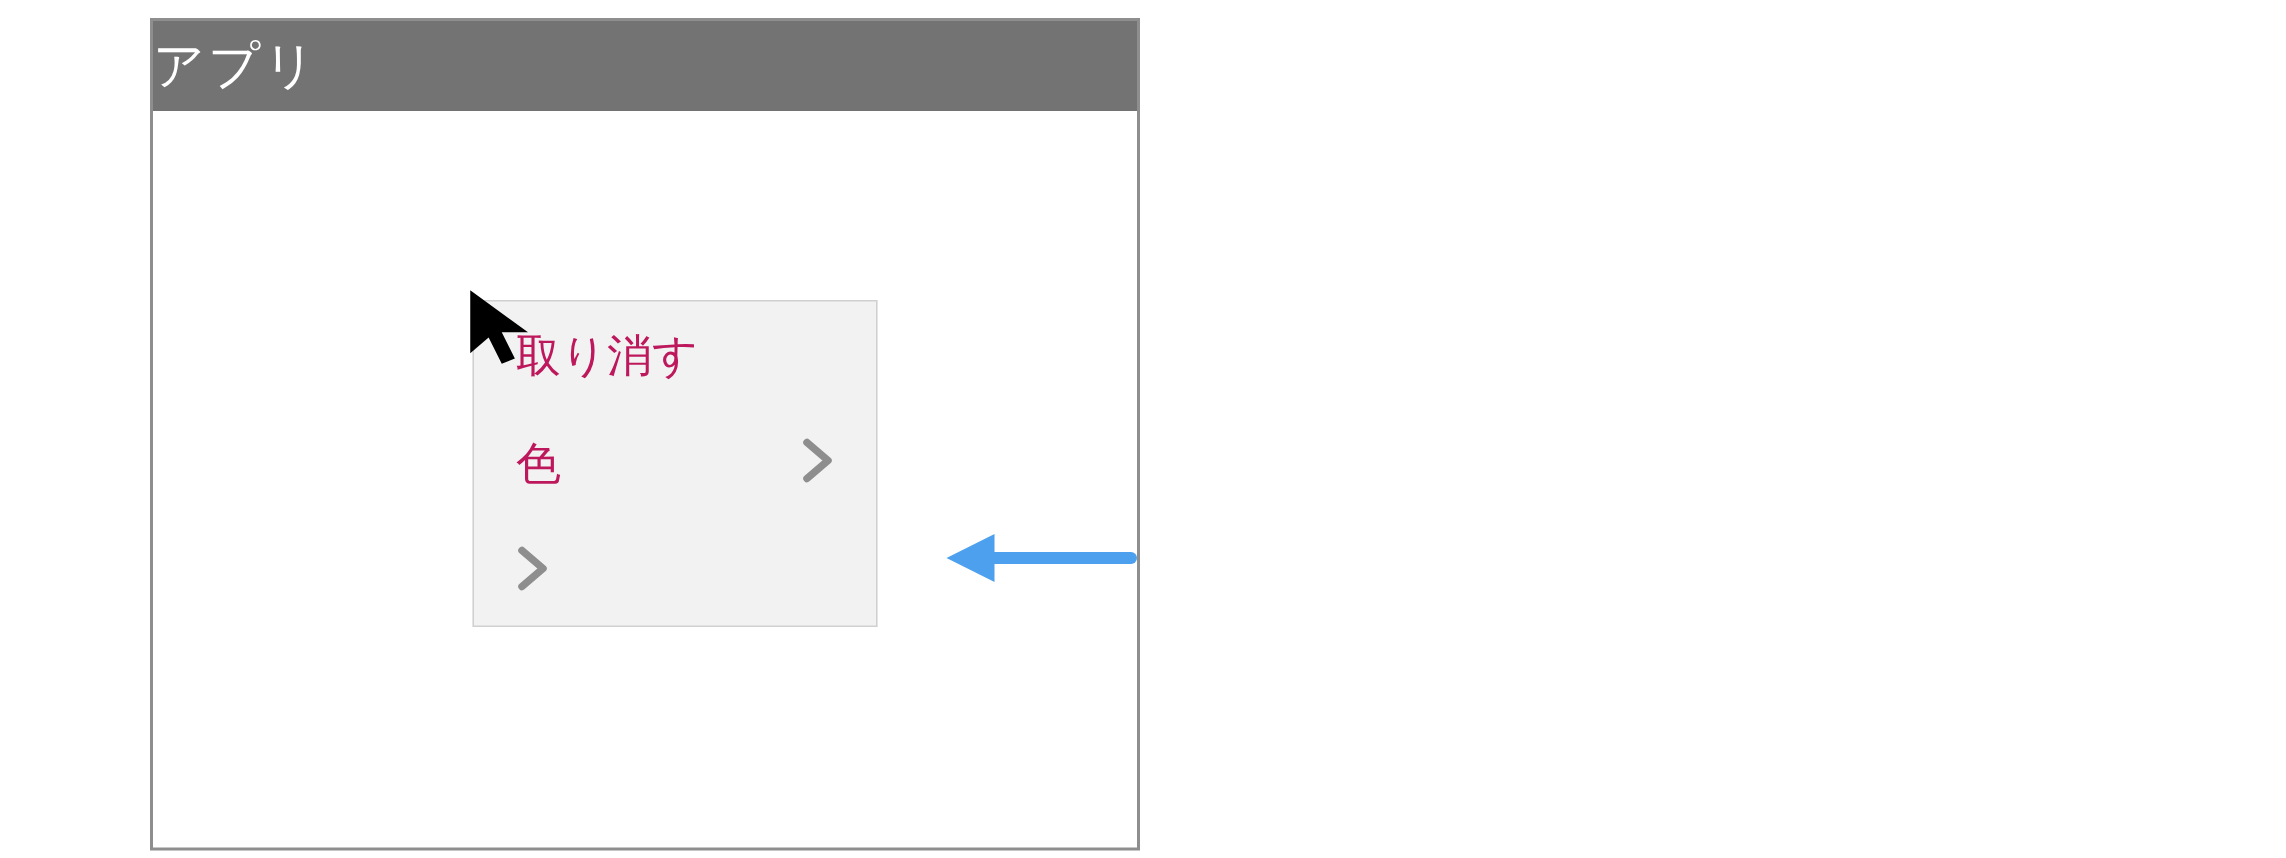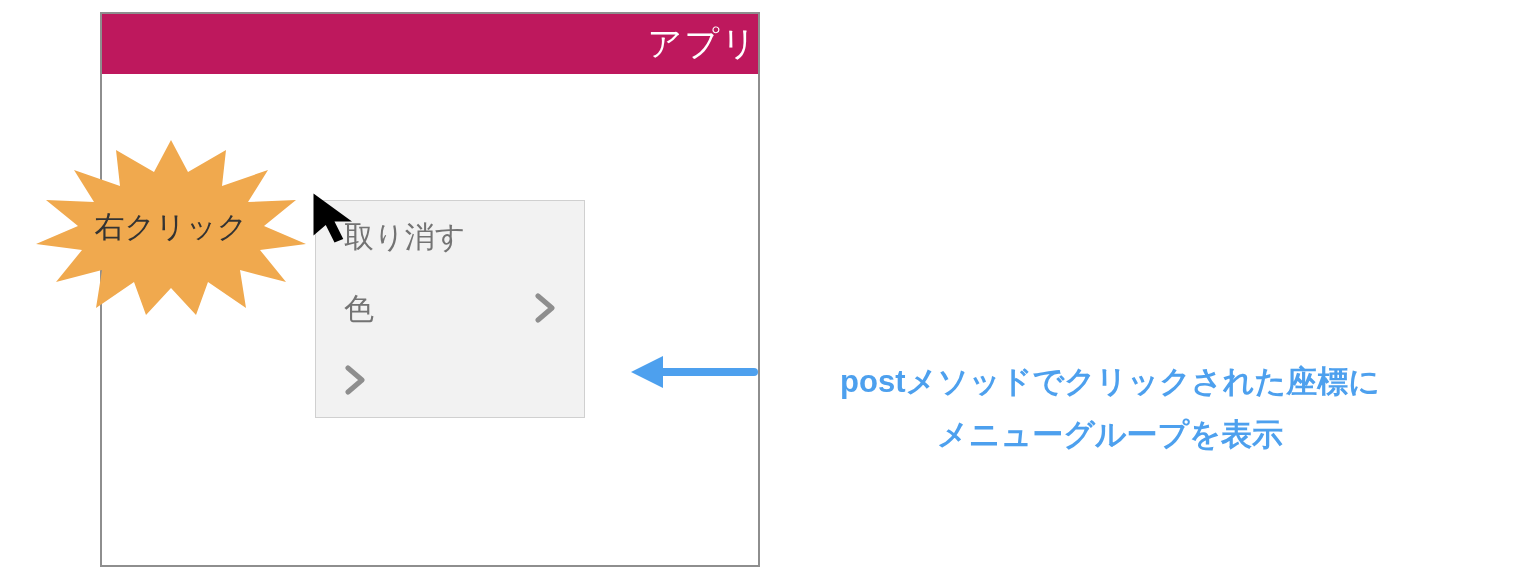--- a/index.html
+++ b/index.html
@@ -1,24 +1,24 @@
 <!DOCTYPE html>
 <html><head>
 <meta charset="utf-8">
 <style>
 html,body{margin:0;padding:0;background:#fff;font-family:"Hiragino Kaku Gothic ProN","Yu Gothic","Meiryo",sans-serif}
 .stage{position:relative;width:1524px;height:572px}
 
 
 .app-window{position:absolute;left:100px;top:12px;width:660px;height:555px;border:2px solid #8e8e8e;background:#fff;box-sizing:border-box}
-.title-bar{height:60px;background:#be185d;color:#fff;font-size:34px;display:flex;align-items:center;justify-content:flex-end;letter-spacing:2px}
+.title-bar{height:60px;background:#737373;color:#fff;font-size:34px;display:flex;align-items:center;justify-content:flex-start;letter-spacing:2px}
 
 
 .ctx-menu{position:absolute;left:315px;top:200px;width:270px;background:#f2f2f2;border:1px solid #d0d0d0;box-sizing:border-box}
-.ctx-item{height:72px;display:flex;align-items:center;justify-content:space-between;padding:0 28px;color:#737373;font-size:30px}
+.ctx-item{height:72px;display:flex;align-items:center;justify-content:space-between;padding:0 28px;color:#be185d;font-size:30px}
 .chevron{color:#8e8e8e;font-size:40px;font-weight:600;line-height:1}
 
 
 .cursor{position:absolute;left:310px;top:190px}
 .cursor svg{width:56px;height:56px}
 
 
 .badge{position:absolute;left:36px;top:140px;width:270px;height:175px}
 .badge svg{position:absolute;left:0;top:0}
 .badge-label{position:absolute;left:0;top:0;width:100%;height:100%;display:flex;align-items:center;justify-content:center;font-size:30px;color:#333;white-space:nowrap}
@@ -58,36 +58,22 @@
       </span>
     </div>
   </div>
 
   <div class="cursor">
     <svg viewBox="0 0 32 32">
       <polygon points="2,2 2,26 9,20 14,30 19,28 14,18 24,18" fill="#000"></polygon>
     </svg>
   </div>
 
-  <div class="badge">
-    <svg width="270" height="175" viewBox="0 0 270 175">
-      <polygon fill="#f0a94e" points="
-        135,0 152,32 190,10 186,46 232,30 212,62 260,60 228,86
-        270,104 224,110 250,142 204,130 210,168 172,142 160,175
-        135,148 110,175 98,142 60,168 66,130 20,142 46,110 0,104
-        42,86 10,60 58,62 38,30 84,46 80,10 118,32"></polygon>
-    </svg>
-    <div class="badge-label">右クリック</div>
-  </div>
 
   <div class="arrow">
     <svg width="130" height="60" viewBox="0 0 130 60">
       <line x1="28" y1="30" x2="125" y2="30" stroke="#4da0ee" stroke-width="8" stroke-linecap="round"></line>
       <polygon points="2,30 34,14 34,46" fill="#4da0ee"></polygon>
     </svg>
   </div>
 
-  <div class="annot">
-    <div>postメソッドでクリックされた座標に</div>
-    <div>メニューグループを表示</div>
-  </div>
 
 </div>
 
 </body></html>

